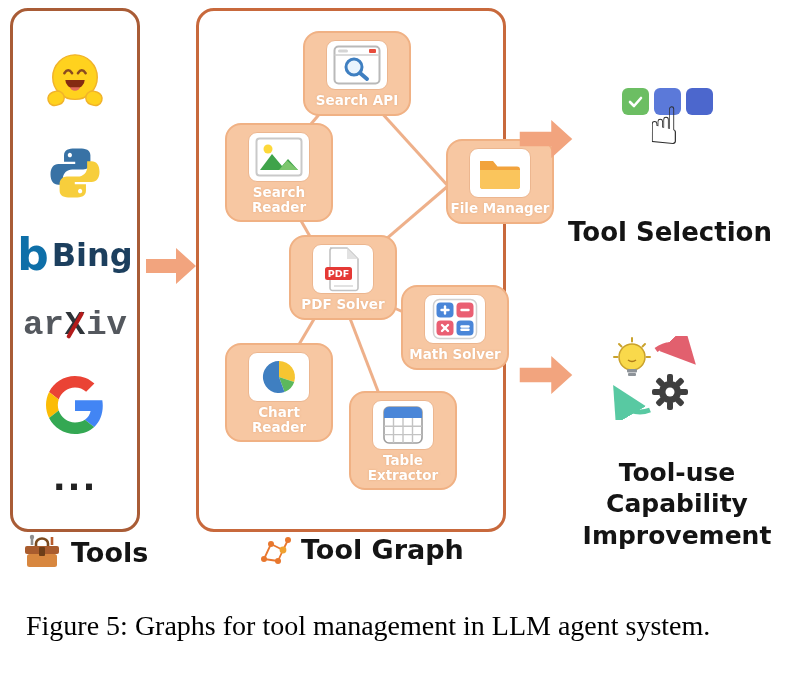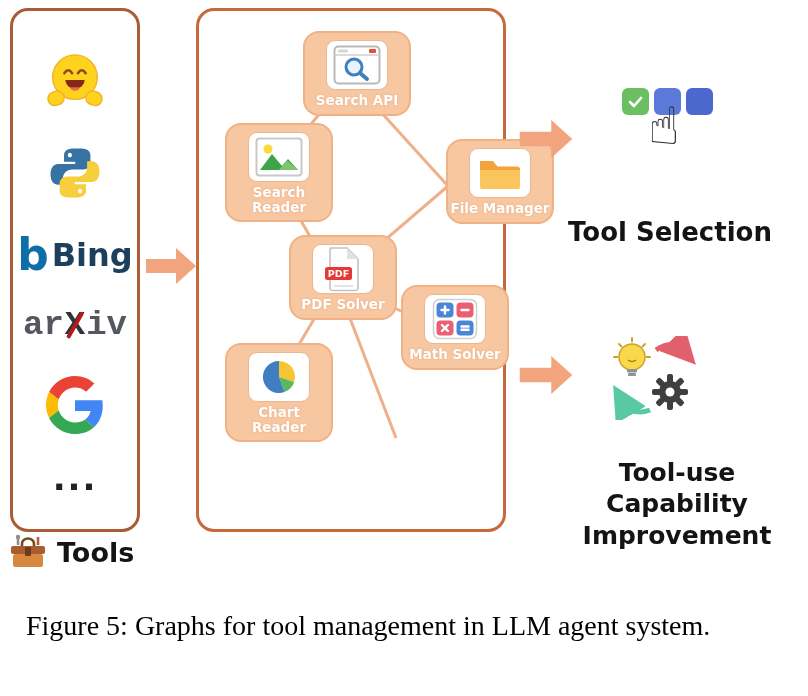--- a/index.html
+++ b/index.html
@@ -16,21 +16,21 @@
   .bing-b{font-size:44px;font-weight:700;color:#0e6fa8;line-height:.85;}
   .bing-text{font-size:32px;font-weight:600;color:#1c3f5e;}
   .arxiv{font-family:Liberation Mono, monospace;font-size:34px;font-weight:700;color:#54585e;display:flex;align-items:center;line-height:1;}
   .arxiv-x{position:relative;color:#2e3338;padding:0 1px;}
   .arxiv-x::after{content:"";position:absolute;left:50%;top:6%;width:3.5px;height:88%;
     background:#b31b1b;transform:translateX(-50%) rotate(30deg);border-radius:2px;}
   .dots{font-size:34px;font-weight:700;color:#222;letter-spacing:2px;line-height:.6;}
 
   
   .cap-label{position:absolute;display:flex;align-items:center;gap:9px;font-size:27px;font-weight:600;color:#141414;}
-  .tools-label{left:8px;top:534px;align-items:center;}
+  .tools-label{left:22px;top:534px;align-items:center;}
   .graph-label{left:258px;top:534px;}
 
   
   .arrow{position:absolute;}
   .arrow-1{left:146px;top:246px;}
   .arrow-2{left:514px;top:118px;}
   .arrow-3{left:514px;top:354px;}
 
   
   .edges{position:absolute;left:0;top:0;}
@@ -212,22 +212,55 @@
       <div class="node-icon">
         <svg width="44" height="42" viewBox="0 0 44 42">
           <path d="M22 21 L22 5 A16 16 0 0 1 37.2 25.9 z" fill="#f6c531"></path>
           <path d="M22 21 L37.2 25.9 A16 16 0 0 1 27.5 36 z" fill="#5cb85c"></path>
           <path d="M22 21 L27.5 36 A16 16 0 1 1 22 5 z" fill="#3f7fc1"></path>
         </svg>
       </div>
       <div class="node-label">Chart Reader</div>
     </div>
 
-  </div>
-
+    <div class="node n-table">
+      <div class="node-icon">
+        <svg width="44" height="42" viewBox="0 0 44 42">
+          <rect x="3" y="3" width="38" height="36" rx="5" fill="#fff" stroke="#9e9e9e" stroke-width="1.6"></rect>
+          <path d="M3 8 a5 5 0 0 1 5 -5 h28 a5 5 0 0 1 5 5 v6 H3 z" fill="#4a86d8"></path>
+          <g stroke="#c3c3c3" stroke-width="1.4">
+            <line x1="12.5" y1="14" x2="12.5" y2="39"></line>
+            <line x1="22" y1="14" x2="22" y2="39"></line>
+            <line x1="31.5" y1="14" x2="31.5" y2="39"></line>
+            <line x1="3" y1="22.3" x2="41" y2="22.3"></line>
+            <line x1="3" y1="30.6" x2="41" y2="30.6"></line>
+          </g>
+        </svg>
+      </div>
+      <div class="node-label">Table Extractor</div>
+    </div>
+  </div>
+
+  <div class="cap-label graph-label">
+    <svg width="34" height="30" viewBox="0 0 34 30">
+      <g stroke="#e8772e" stroke-width="1.8">
+        <line x1="6" y1="24" x2="13" y2="9"></line>
+        <line x1="13" y1="9" x2="25" y2="15"></line>
+        <line x1="25" y1="15" x2="20" y2="26"></line>
+        <line x1="25" y1="15" x2="30" y2="5"></line>
+        <line x1="6" y1="24" x2="20" y2="26"></line>
+      </g>
+      <circle cx="6" cy="24" r="3" fill="#e8772e"></circle>
+      <circle cx="13" cy="9" r="3" fill="#e8772e"></circle>
+      <circle cx="25" cy="15" r="3.4" fill="#f0a12e"></circle>
+      <circle cx="20" cy="26" r="3" fill="#e8772e"></circle>
+      <circle cx="30" cy="5" r="3" fill="#e8772e"></circle>
+    </svg>
+    <span>Tool Graph</span>
+  </div>
 
   <svg class="arrow arrow-2" width="64" height="42" viewBox="0 0 50 40">
     <polygon points="0,13 30,13 30,2 50,20 30,38 30,27 0,27" fill="#f2a47e"></polygon>
   </svg>
 
   <div class="sel-squares">
     <div class="sq sq-green">
       <svg width="17" height="17" viewBox="0 0 17 17">
         <path d="M3 9 l4 4 7-8" stroke="#fff" stroke-width="2.6" fill="none" stroke-linecap="round" stroke-linejoin="round"></path>
       </svg>

